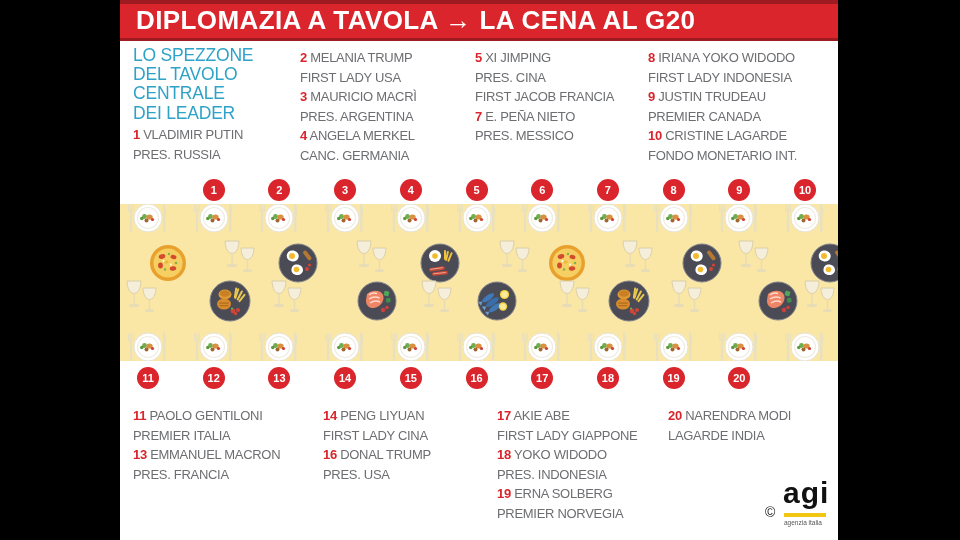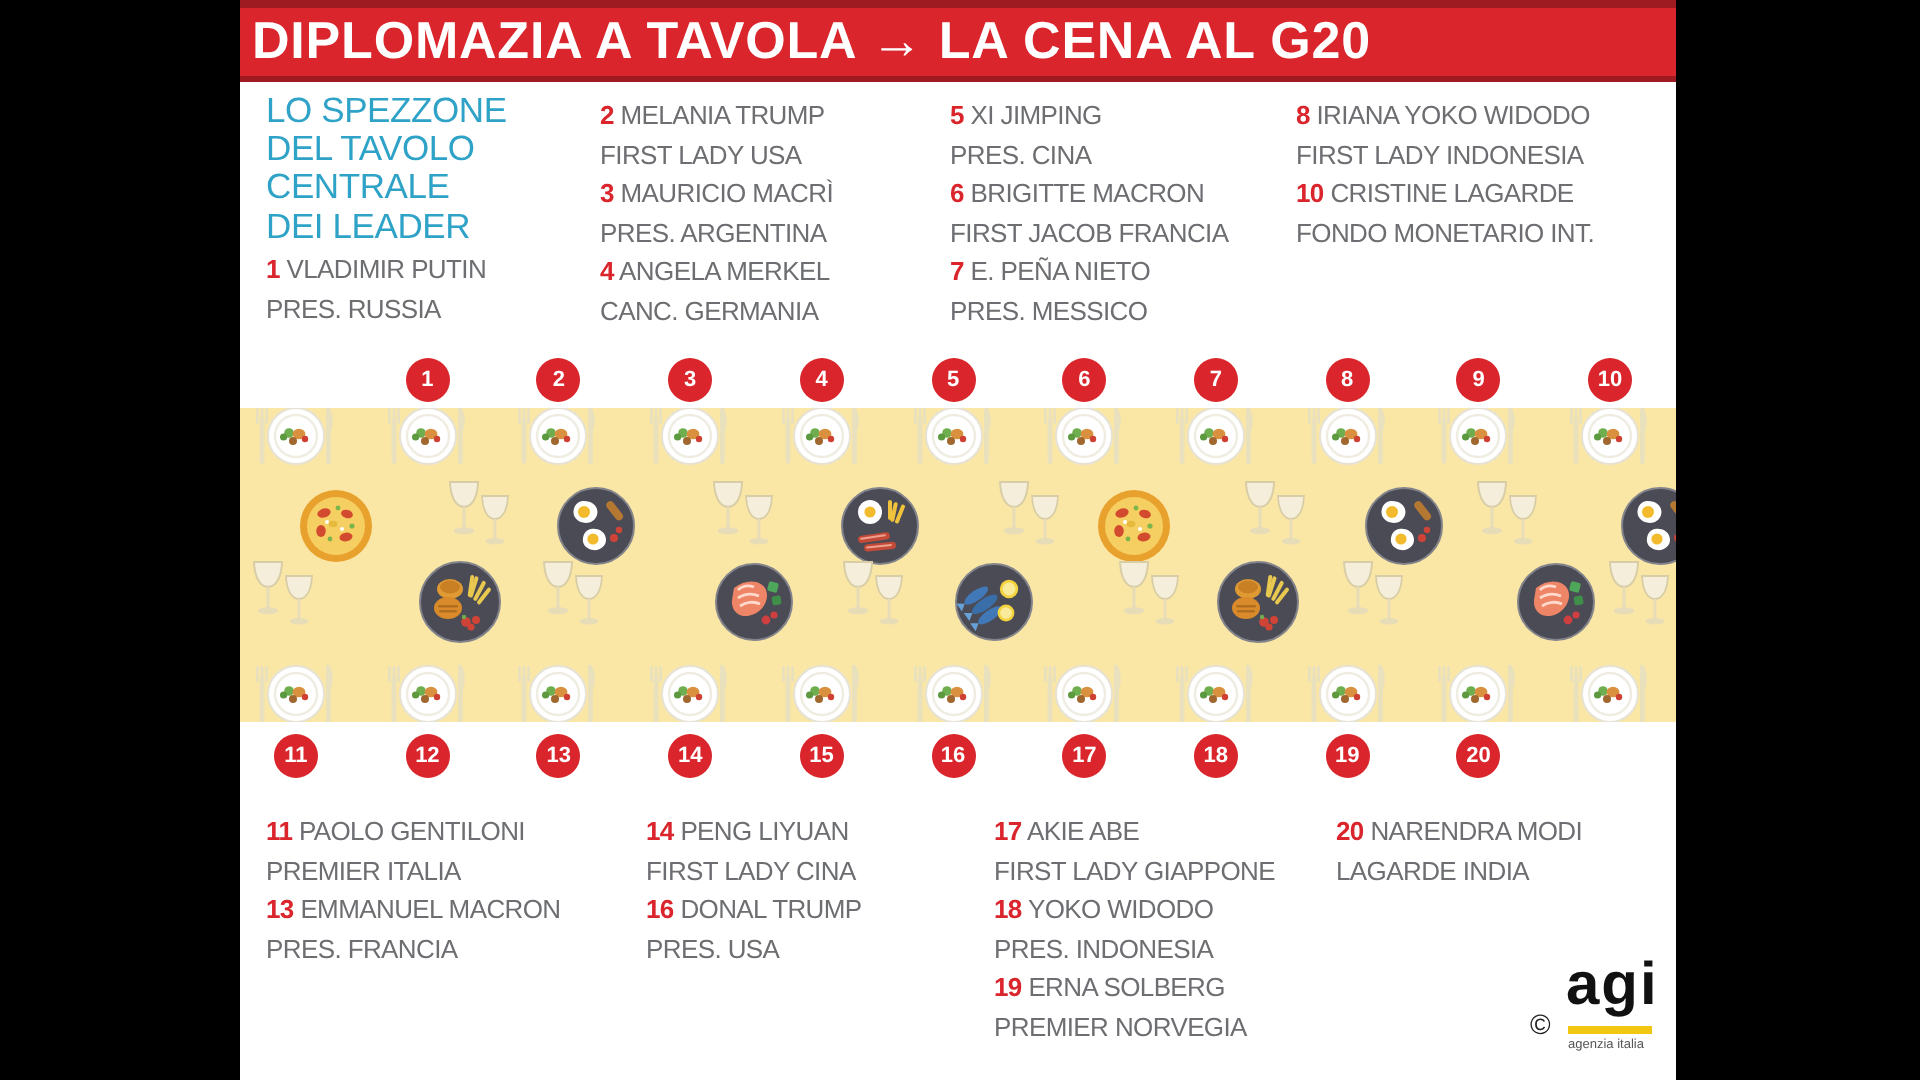--- a/index.html
+++ b/index.html
@@ -4,21 +4,21 @@
 <style>
   *{margin:0;padding:0;box-sizing:border-box}
   html,body{width:960px;height:540px;background:#000;overflow:hidden;
     font-family:"Liberation Sans",sans-serif}
   .stage{position:relative;width:960px;height:540px;background:#000}
   .content{position:absolute;left:120px;top:0;width:718px;height:540px;background:#fff;overflow:hidden}
 
   .titlebar{position:absolute;left:0;top:0;width:718px;height:41px;background:#d9252b;
     border-top:4px solid #9e1c21;border-bottom:3px solid #9e1c21}
   .titlebar h1{color:#fff;font-size:26px;font-weight:bold;letter-spacing:.4px;
-    line-height:33px;padding-left:6px;white-space:nowrap}
+    line-height:33px;padding-left:16px;white-space:nowrap}
 
   .intro{position:absolute;left:13px;top:46px;color:#2fa3c7;font-size:17.5px;
     line-height:19.2px;letter-spacing:-.2px}
 
   .col{position:absolute;font-size:13px;line-height:19.5px;color:#6d6e71;
     letter-spacing:-.3px;white-space:nowrap}
   .num{color:#d9252b;font-weight:bold}
   .tc0{left:13px;top:125px}.tc1{left:180px;top:48px}.tc2{left:355px;top:48px}.tc3{left:528px;top:48px}
   .bc0{left:13px;top:406px}.bc1{left:203px;top:406px}.bc2{left:377px;top:406px}.bc3{left:548px;top:406px}
 
@@ -72,32 +72,35 @@
             <div><span class="num">4</span> <span>ANGELA MERKEL</span></div>
             <div>CANC. GERMANIA</div>
           </div>
         </div>
         <div class="col tc2">
           <div class="entry">
             <div><span class="num">5</span> <span>XI JIMPING</span></div>
             <div>PRES. CINA</div>
           </div>
           <div class="entry">
-            <div><span class="num">6</span> <span>BRIGITTE MACRON</span></div>
             <div>FIRST JACOB FRANCIA</div>
           </div>
           <div class="entry">
             <div><span class="num">7</span> <span>E. PEÑA NIETO</span></div>
             <div>PRES. MESSICO</div>
           </div>
         </div>
         <div class="col tc3">
           <div class="entry">
             <div><span class="num">8</span> <span>IRIANA YOKO WIDODO</span></div>
             <div>FIRST LADY INDONESIA</div>
+          </div>
+          <div class="entry">
+            <div><span class="num">9</span> <span>JUSTIN TRUDEAU</span></div>
+            <div>PREMIER CANADA</div>
           </div>
           <div class="entry">
             <div><span class="num">10</span> <span>CRISTINE LAGARDE</span></div>
             <div>FONDO MONETARIO INT.</div>
           </div>
         </div>
       </div>
 
     <div id="numbers-layer">
         <div class="numcircle" style="left: 82.7px; top: 179px;">1</div>

